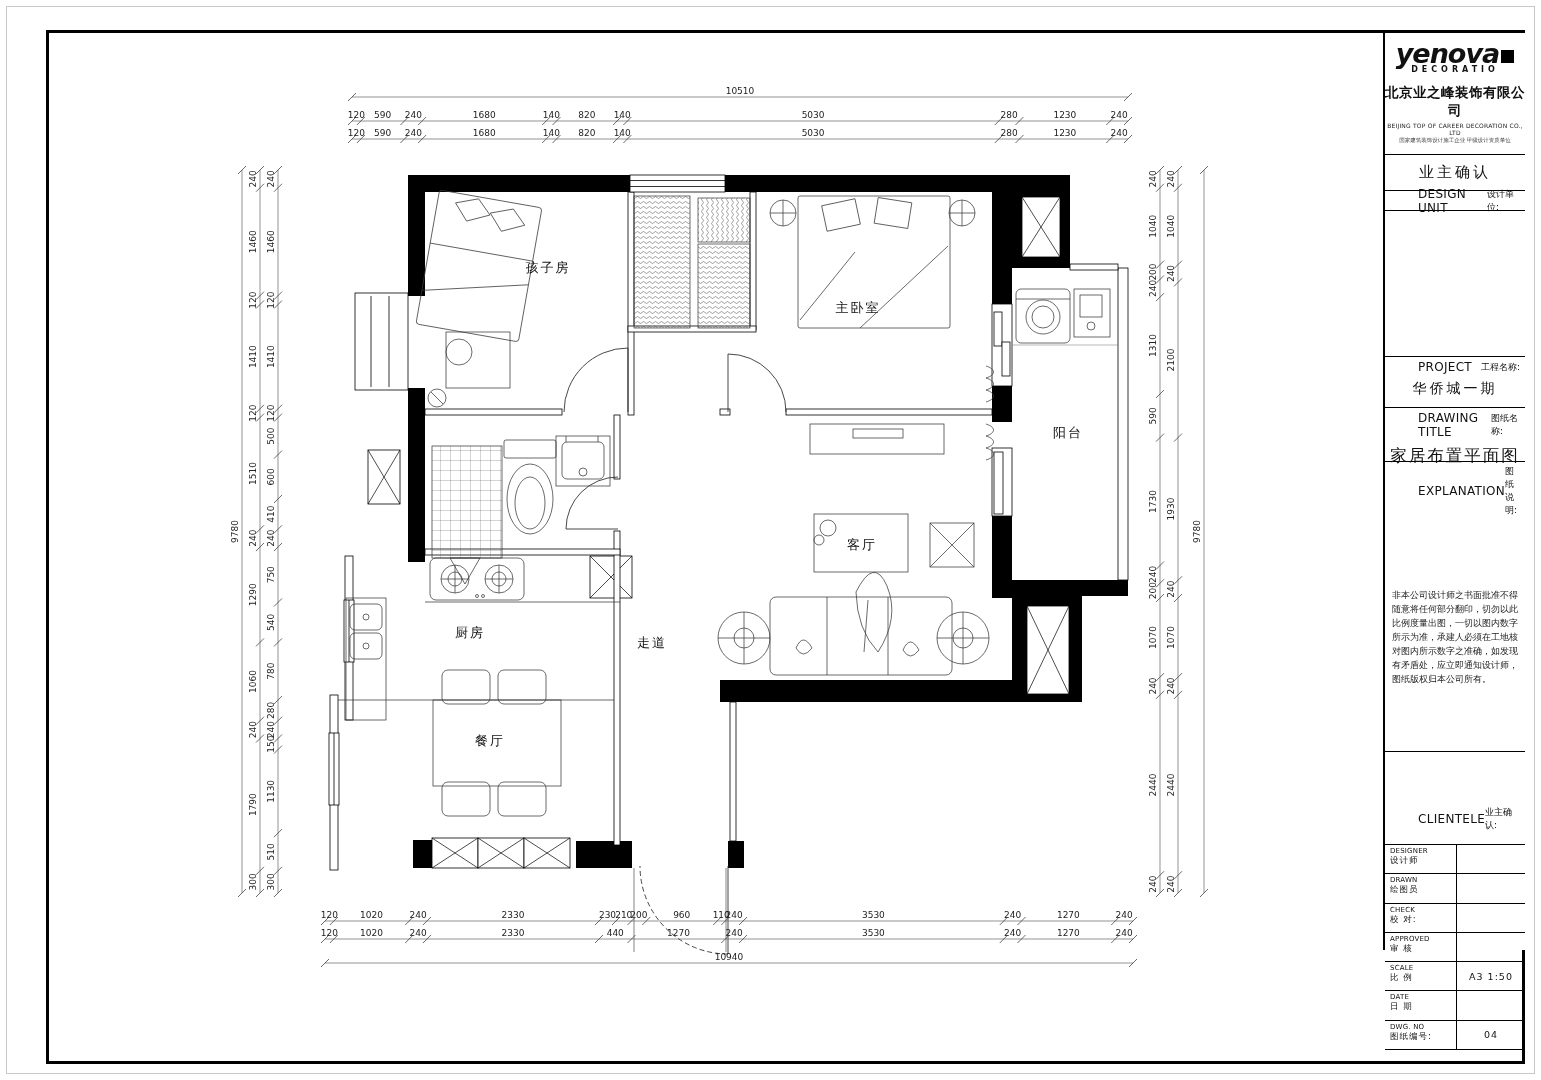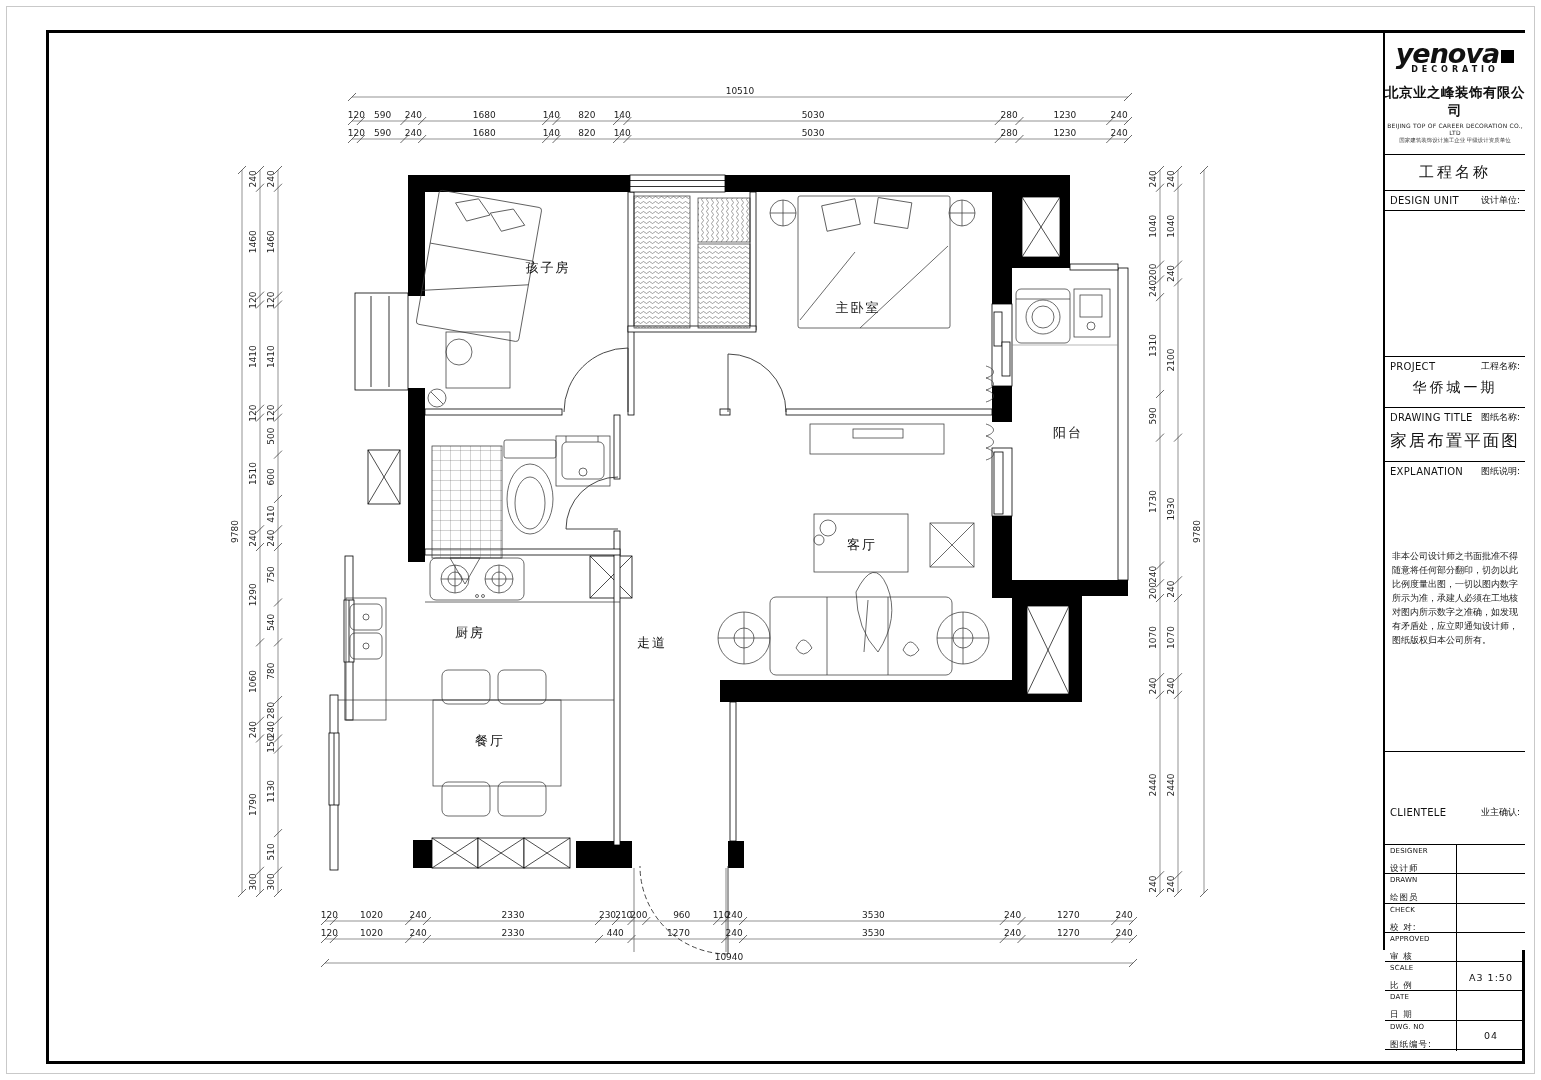--- a/index.html
+++ b/index.html
@@ -12,37 +12,37 @@
   .tb-sec{position:absolute;left:0;width:100%;box-sizing:border-box;border-bottom:1.5px solid #000;}
   .logo-wrap{top:0;height:122px;text-align:center;padding-top:8px;}
   .logo-main{font-size:27px;font-weight:bold;font-style:italic;letter-spacing:-1px;line-height:26px;}
   .logo-block{display:inline-block;width:13px;height:13px;background:#000;margin-left:2px;}
   .logo-sub{font-size:8px;font-weight:bold;letter-spacing:4px;margin-top:-2px;}
   .company-cn{font-size:13.5px;font-weight:bold;margin-top:10px;letter-spacing:0.5px;}
   .company-en{font-size:6px;letter-spacing:0.2px;margin-top:2px;color:#222;}
   .company-tag{font-size:5.5px;color:#444;margin-top:1px;}
   .branch{top:122px;height:36px;display:flex;align-items:center;justify-content:center;font-size:15px;letter-spacing:3px;}
   .hrow{display:flex;justify-content:space-between;align-items:center;padding:0 5px;}
-  .hrow .en{font-size:10px;letter-spacing:0.3px;}
+  .hrow .en{font-size:12px;letter-spacing:0.3px;margin-left:28px;}
   .hrow .cn{font-size:9px;}
   .sec-designunit{top:158px;height:20px;}
   .sec-blank1{top:178px;height:146px;}
   .sec-project{top:324px;height:51px;}
   .sec-drawing{top:375px;height:54px;}
   .sec-expl{top:429px;height:290px;}
   .sec-host{top:719px;height:48px;}
   .sec-client{top:767px;height:45px;}
   .big-value{text-align:center;font-size:14px;letter-spacing:3px;margin-top:6px;}
   .bigger-value{text-align:center;font-size:16.5px;letter-spacing:2px;margin-top:6px;}
   .expl-text{font-size:9px;line-height:1.55;padding:72px 7px 0 7px;text-align:justify;color:#222;}
   .tb-rows{position:absolute;top:812px;height:205px;width:100%;left:0;}
   .tb-row{display:grid;grid-template-columns:72px 1fr;height:29.3px;border-bottom:1.5px solid #000;box-sizing:border-box;}
   .tb-row .lab{padding:2px 18px 0 5px;border-right:1.5px solid #000;}
   .tb-row .lab .en{display:block;font-size:7px;letter-spacing:0.2px;}
-  .tb-row .lab .cn{display:block;font-size:8.5px;margin-top:8px;letter-spacing:1px;}
+  .tb-row .lab .cn{display:block;font-size:8.5px;margin-top:0px;letter-spacing:1px;}
   .tb-row .val{display:flex;align-items:center;justify-content:center;font-size:9.5px;letter-spacing:1px;}
   
   svg text{font-family:"DejaVu Sans","Liberation Sans",sans-serif;}
   .room-label{font-size:13px;fill:#111;letter-spacing:2px;}
   .dim-label{font-size:9px;fill:#222;}
 </style>
 </head>
 <body>
 
 <div class="sheet">
@@ -505,21 +505,21 @@
   </svg>
 
   <div class="tblock">
     <div class="tb-sec logo-wrap">
       <div class="logo-main"><span>yenova</span><span class="logo-block"></span></div>
       <div class="logo-sub">DECORATIO</div>
       <div class="company-cn">北京业之峰装饰有限公司</div>
       <div class="company-en">BEIJING TOP OF CAREER DECORATION CO., LTD</div>
       <div class="company-tag">国家建筑装饰设计施工企业 甲级设计资质单位</div>
     </div>
-    <div class="tb-sec branch">工程名称</div>
+    <div class="tb-sec branch">业主确认</div>
     <div class="tb-sec sec-designunit hrow">
       <span class="en">DESIGN UNIT</span>
       <span class="cn">设计单位:</span>
     </div>
     <div class="tb-sec sec-blank1"></div>
     <div class="tb-sec sec-project">
       <div class="hrow" style="padding-top:3px">
         <span class="en">PROJECT</span>
         <span class="cn">工程名称:</span>
       </div>

